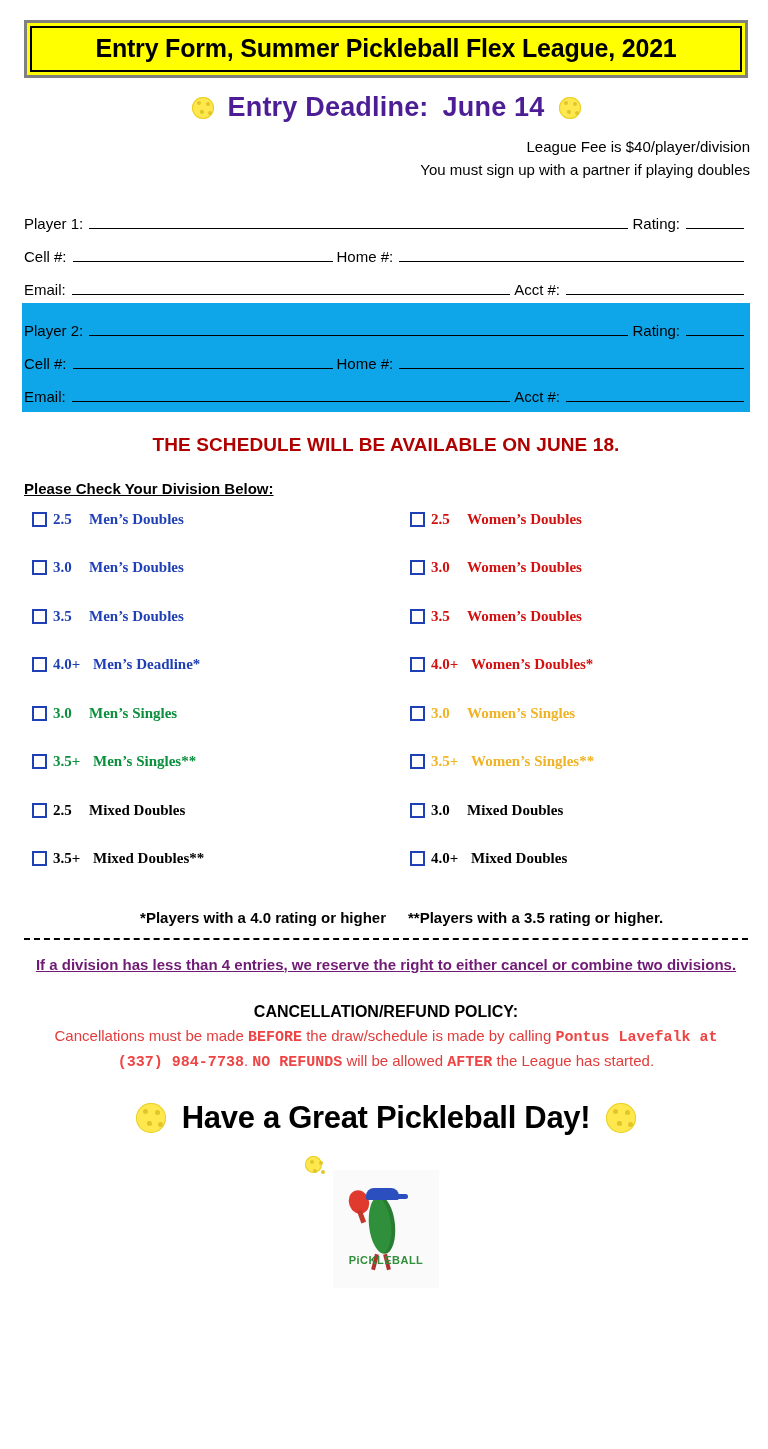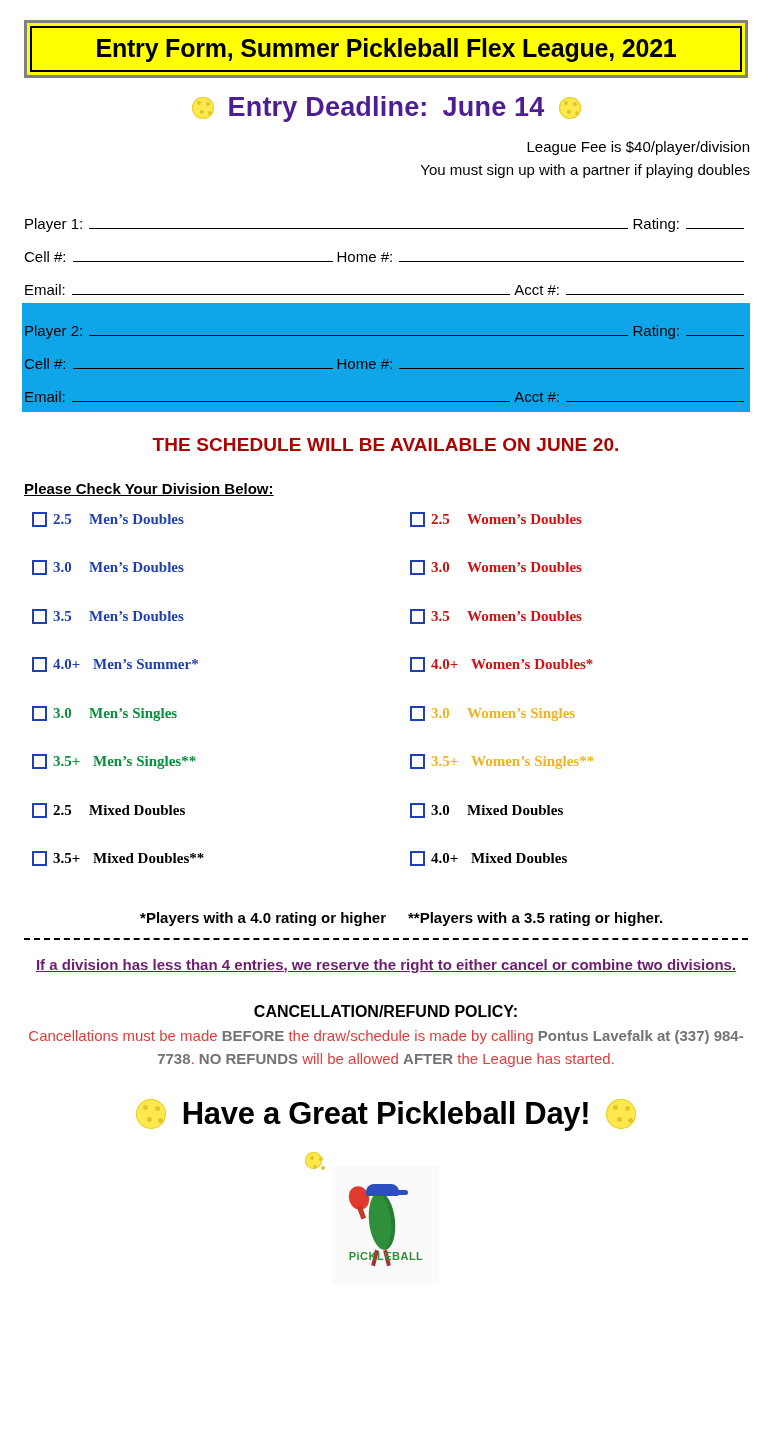--- a/index.html
+++ b/index.html
@@ -198,21 +198,21 @@
     margin-top: 26px;
   }
   .policy-body {
     text-align: center;
     color: #e23b3b;
     font-size: 15px;
     line-height: 1.55;
     margin-top: 3px;
     padding: 0 6px;
   }
-  .policy-body b { color: #737373; }
+  .policy-body b { color: #ef4444; font-family: Liberation Mono, monospace; }
 
   .great-day {
     display: flex;
     align-items: center;
     justify-content: center;
     gap: 16px;
     margin-top: 26px;
   }
   .great-day .ball { width: 30px; height: 30px; }
   .great-day .ball::before { width: 5px; height: 5px; top: 6px; left: 7px; box-shadow: 12px 1px 0 #e0c62a, 4px 12px 0 #e0c62a, 15px 13px 0 #e0c62a; }
@@ -359,21 +359,21 @@
       <span class="line"></span>
     </div>
     <div class="frow">
       <span class="lbl">Email:</span>
       <span class="line"></span>
       <span class="lbl">Acct #:</span>
       <span class="line acct"></span>
     </div>
   </div>
 
-  <div class="schedule-note">THE SCHEDULE WILL BE AVAILABLE ON JUNE 20.</div>
+  <div class="schedule-note">THE SCHEDULE WILL BE AVAILABLE ON JUNE 18.</div>
 
   <div class="check-heading">Please Check Your Division Below:</div>
 
   <div class="divisions">
 
     <div class="drow">
       <div class="dcell">
         <span class="chk"></span>
         <span class="rating-lbl c-blue">2.5</span>
         <span class="div-lbl c-blue">Men’s Doubles</span>
@@ -408,21 +408,21 @@
         <span class="chk"></span>
         <span class="rating-lbl c-red">3.5</span>
         <span class="div-lbl c-red">Women’s Doubles</span>
       </div>
     </div>
 
     <div class="drow">
       <div class="dcell">
         <span class="chk"></span>
         <span class="rating-lbl wide c-blue">4.0+</span>
-        <span class="div-lbl c-blue">Men’s Summer*</span>
+        <span class="div-lbl c-blue">Men’s Deadline*</span>
       </div>
       <div class="dcell right">
         <span class="chk"></span>
         <span class="rating-lbl wide c-red">4.0+</span>
         <span class="div-lbl c-red">Women’s Doubles*</span>
       </div>
     </div>
 
     <div class="drow">
       <div class="dcell">

